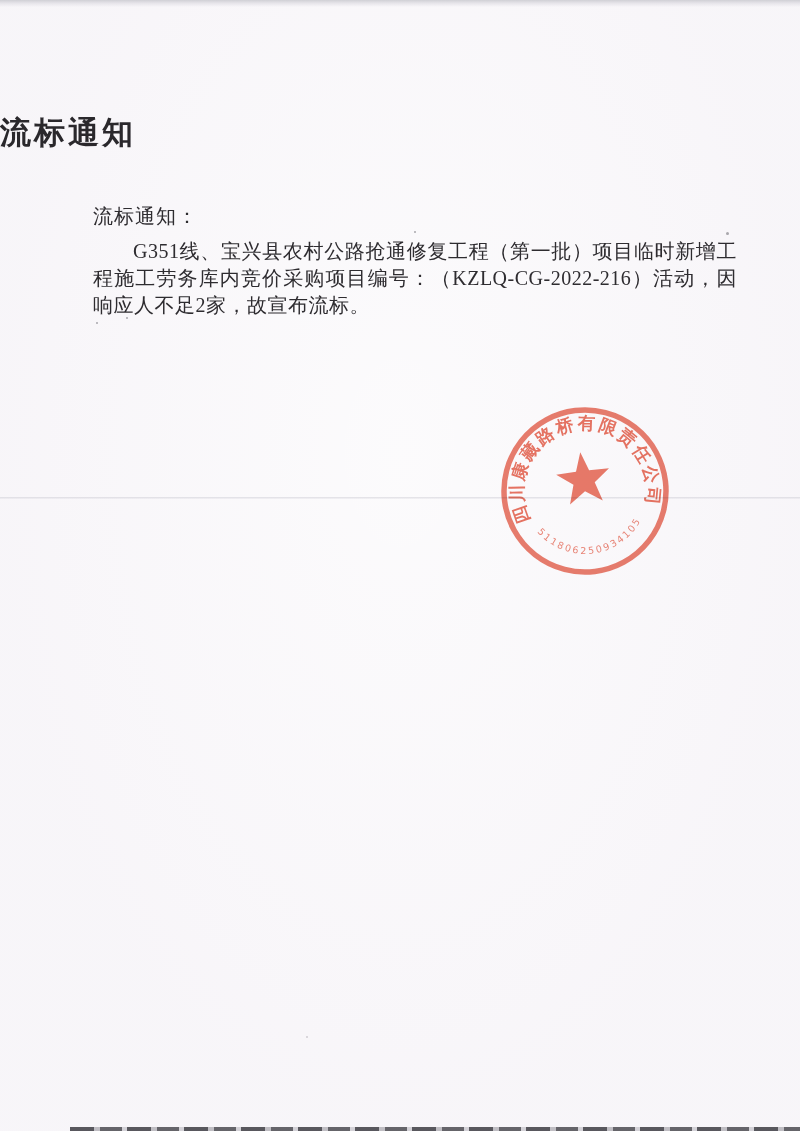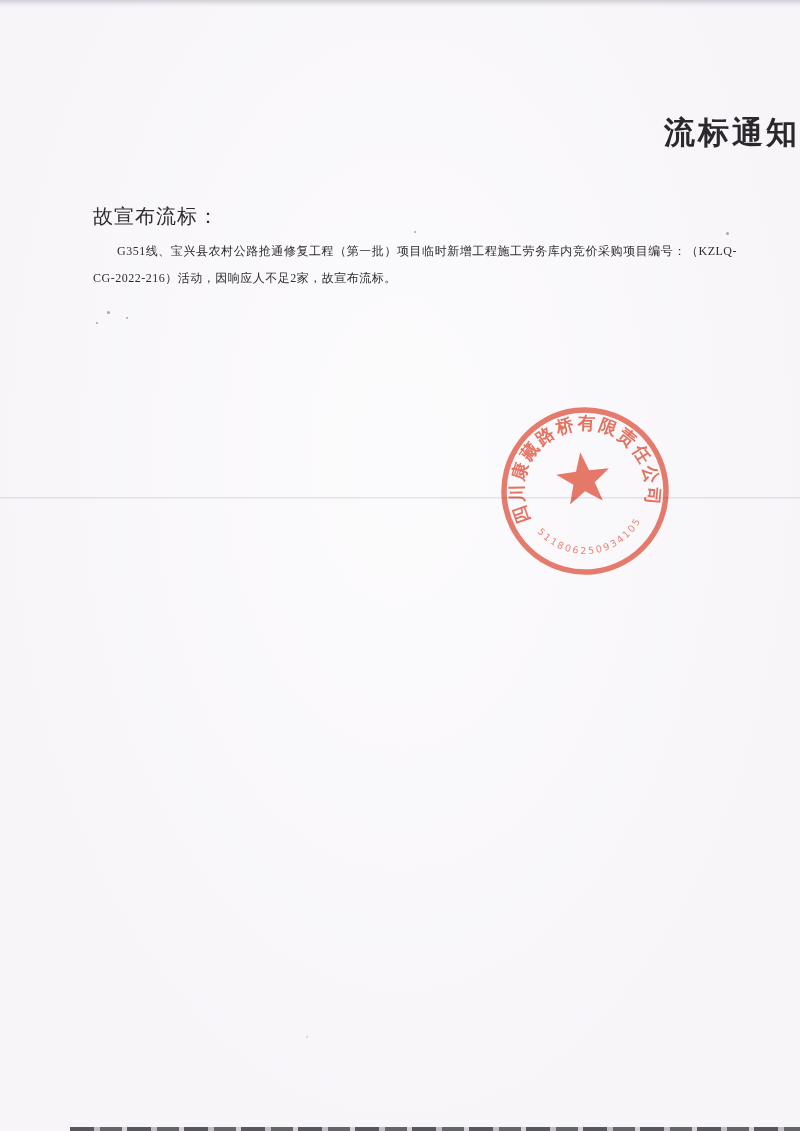--- a/index.html
+++ b/index.html
@@ -41,39 +41,39 @@
     left: 0; right: 0;
     top: 497px;
     height: 2px;
     background: linear-gradient(to bottom, rgba(176,176,188,0.38), rgba(224,222,230,0.25));
   }
   .doc-title {
     position: absolute;
     top: 112px;
     left: 0;
     width: 100%;
-    text-align: right;
+    text-align: left;
     font-size: 31px;
     font-weight: 700;
     letter-spacing: 3px;
     color: #2a282c;
   }
   .salutation {
     position: absolute;
     left: 93px;
     top: 203px;
     font-size: 20px;
     letter-spacing: 1px;
   }
   .body-paragraph {
     position: absolute;
     left: 93px;
     top: 238px;
     width: 644px;
-    font-size: 12px;
+    font-size: 20px;
     line-height: 27px;
     text-align: justify;
     text-indent: 2em;
     letter-spacing: 0.5px;
   }
   .buyer-line {
     position: absolute;
     left: 373px;
     top: 401px;
     font-size: 20px;
@@ -115,21 +115,21 @@
 </style>
 </head>
 <body>
 
 <div class="page">
 
   <div class="scan-top-edge"></div>
 
   <h1 class="doc-title">流标通知</h1>
 
-  <div class="salutation">故宣布流标：</div>
+  <div class="salutation">流标通知：</div>
 
   <p class="body-paragraph">G351线、宝兴县农村公路抢通修复工程（第一批）项目临时新增工程施工劳务库内竞价采购项目编号：（KZLQ-CG-2022-216）活动，因响应人不足2家，故宣布流标。</p>
 
 
   <div class="fold-line"></div>
 
   <svg class="company-seal" viewBox="0 0 184 184">
     <circle cx="92" cy="92" r="81" fill="none" stroke="#e2472f" stroke-width="5.5" opacity="0.85"></circle>
     <polygon points="92,53 98.6,71.9 118.6,72.3 102.7,84.5 108.5,103.7 92,92.2 75.5,103.7 81.3,84.5 65.4,72.3 85.4,71.9" fill="#e2472f" opacity="0.88"></polygon>
     <defs>

